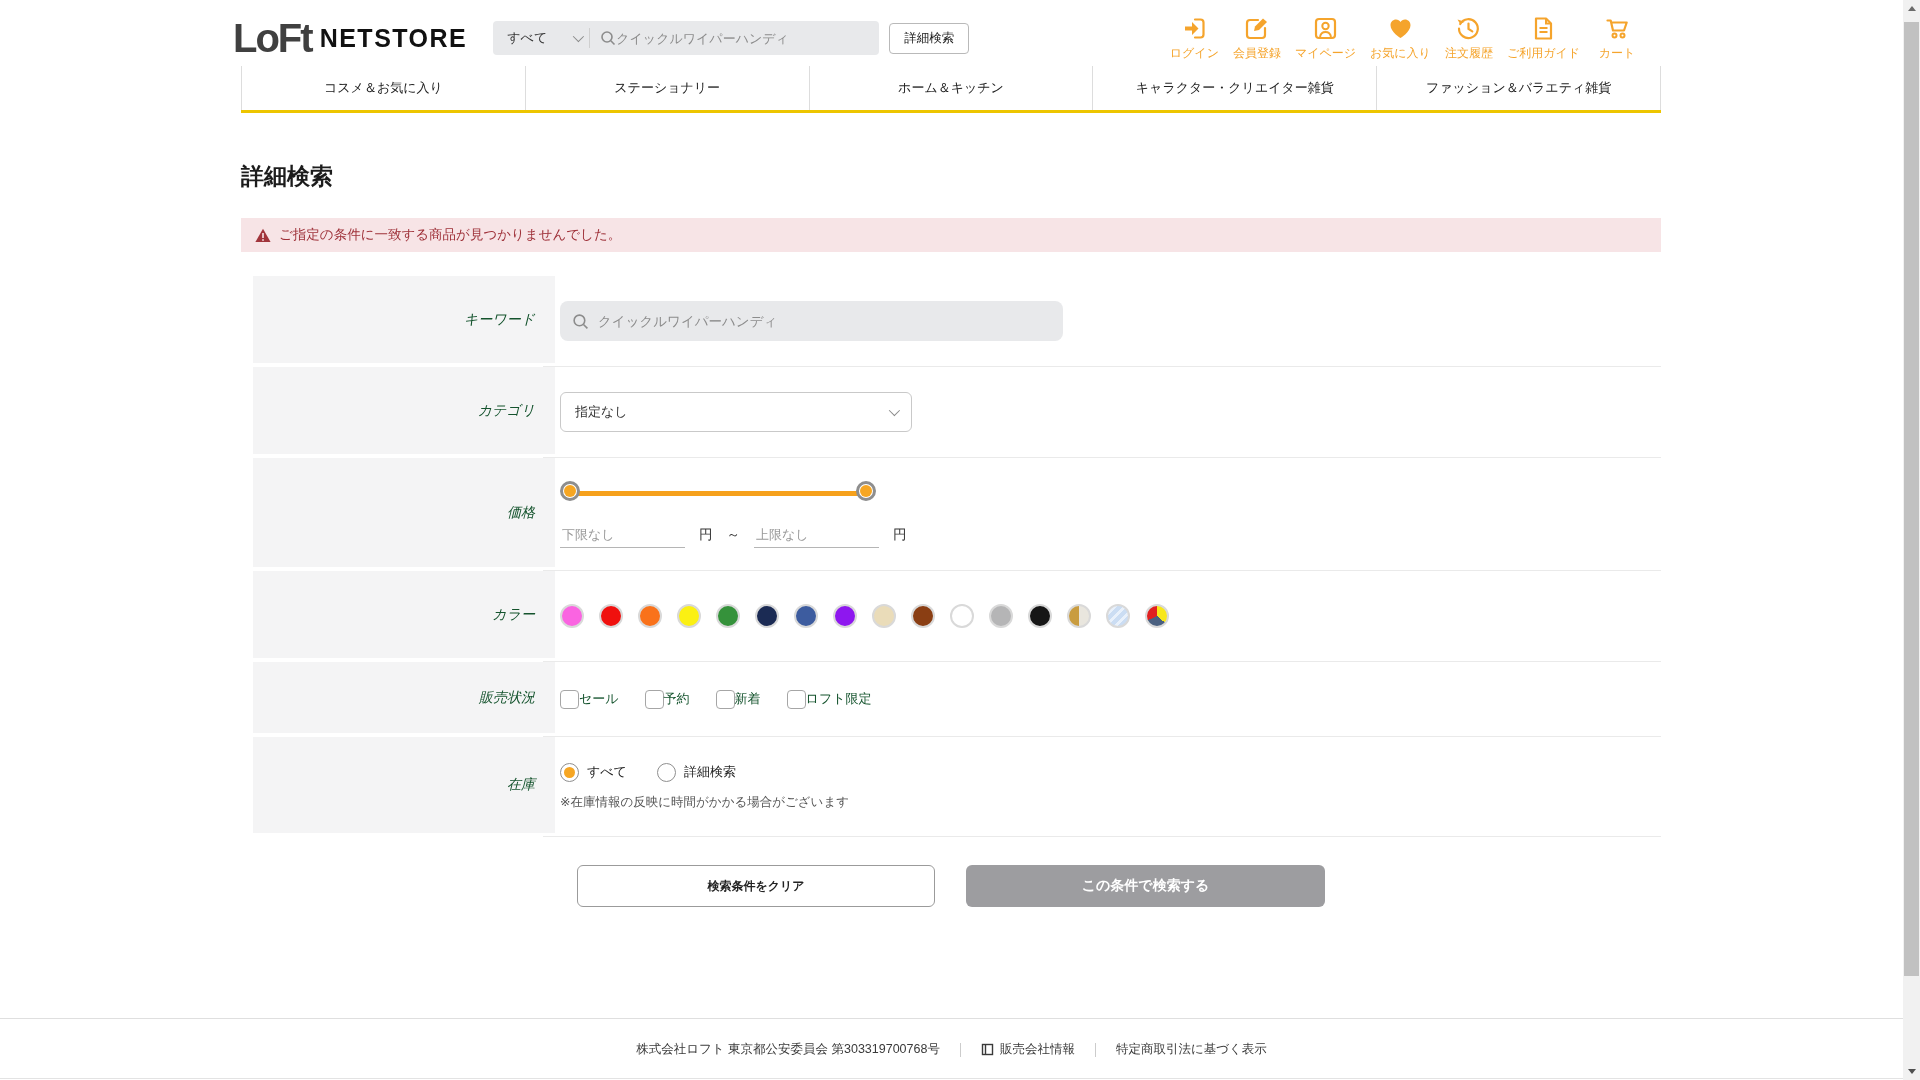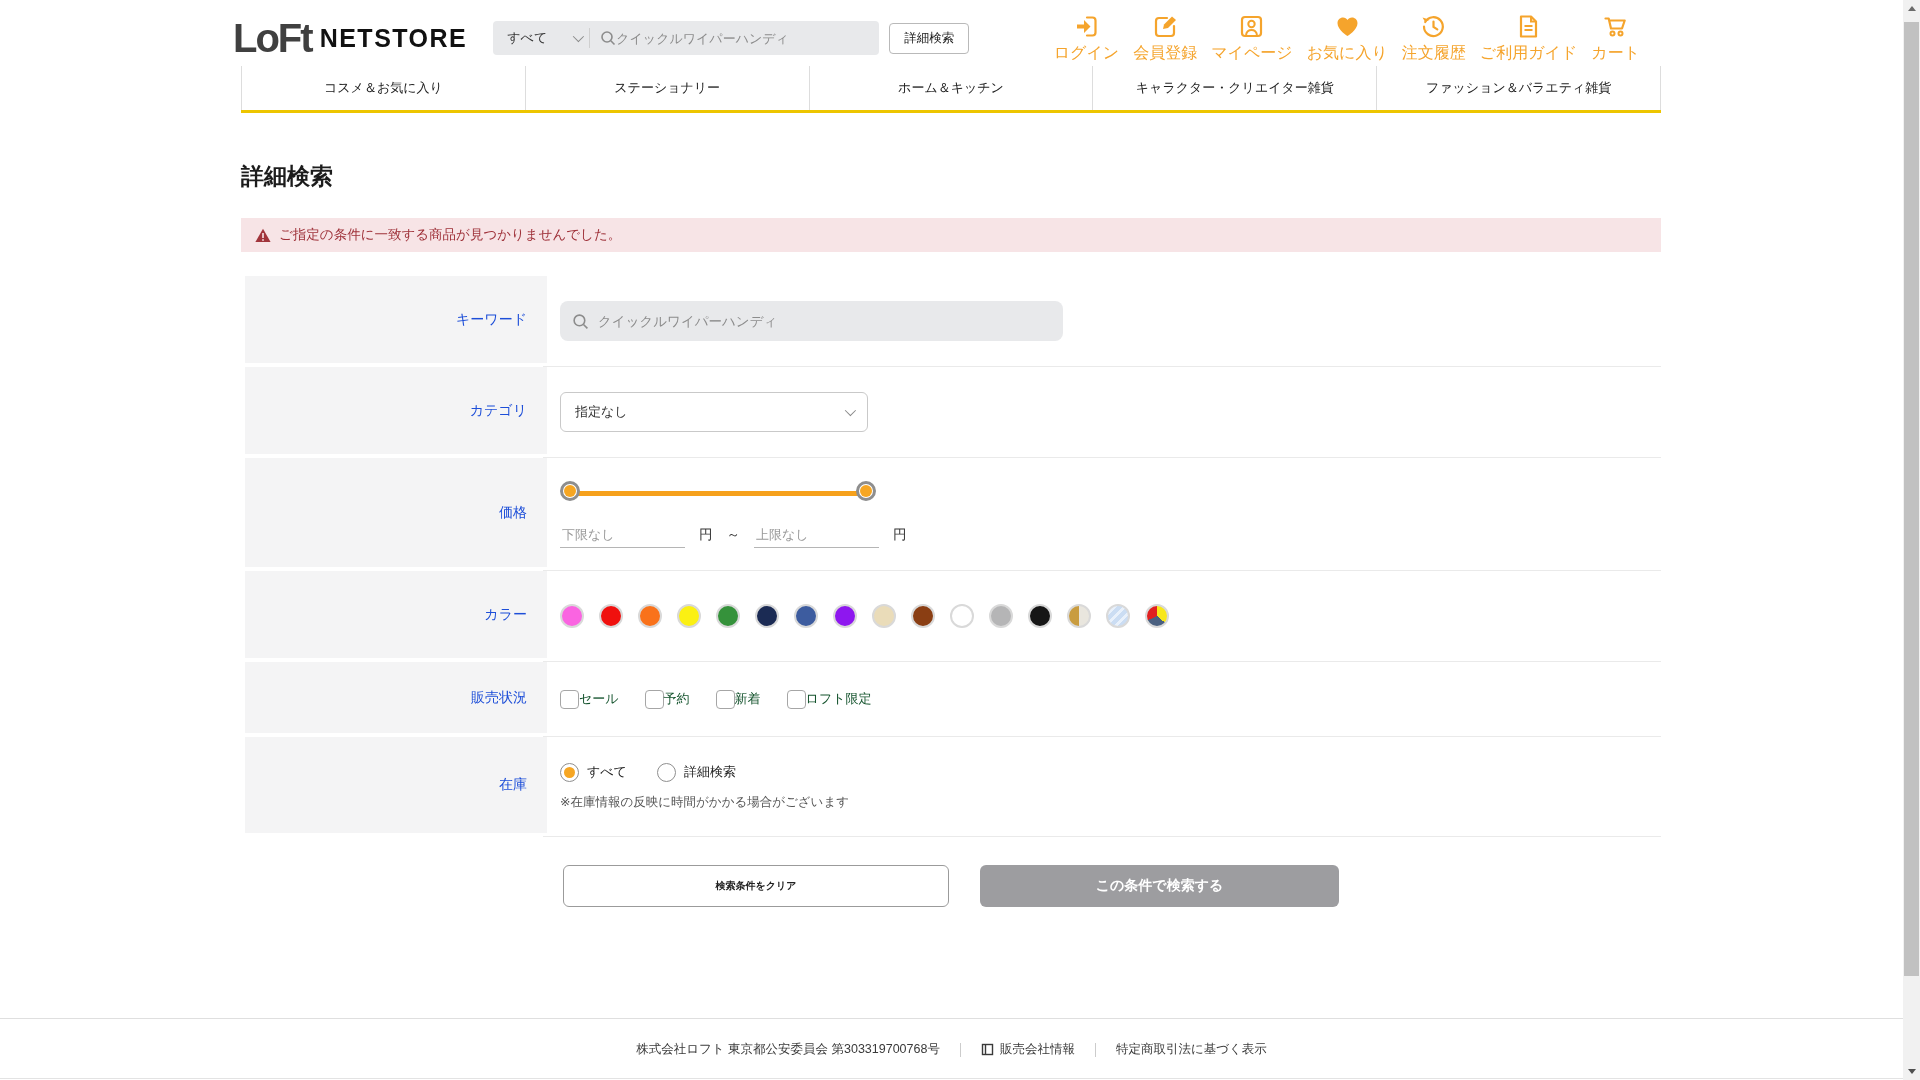--- a/index.html
+++ b/index.html
@@ -16,44 +16,44 @@
   .search-box { display:flex; align-items:center; width:386px; height:34px; background:#E8E9EB; border-radius:4px; padding:0 10px; }
   .scope { display:flex; align-items:center; gap:26px; font-size:13px; color:#333; cursor:pointer; padding:0 6px 0 4px; }
   .chev { width:8px; height:8px; border-right:1.6px solid #8a8a8a; border-bottom:1.6px solid #8a8a8a; transform:rotate(45deg) translateY(-2px); }
   .vdiv { width:1px; height:20px; background:#cfcfcf; margin:0 10px 0 2px; }
   .search-box input { flex:1; border:none; background:transparent; outline:none; font-size:13px; color:#444; font-family:inherit; }
   .search-box input::placeholder { color:#8c8c8c; opacity:1; }
   .detail-btn { margin-left:10px; width:80px; height:31px; background:#fff; border:1px solid #b9b9b9; border-radius:4px; font-size:12.5px; color:#222; cursor:pointer; font-family:inherit; }
   .quick { margin-left:auto; display:flex; gap:14px; }
   .qitem { display:flex; flex-direction:column; align-items:center; gap:3px; cursor:pointer; min-width:46px; }
   .qicon { width:27px; height:27px; }
-  .qlabel { font-size:16px; color:#F5A42C; white-space:nowrap; }
+  .qlabel { font-size:12px; color:#F5A42C; white-space:nowrap; }
 
   
   .mainnav { display:flex; margin-left:241px; width:1420px; height:47px; border-bottom:3px solid #EDC500; }
   .nav-item { flex:1; display:flex; align-items:center; justify-content:center; font-size:13px; color:#222; border-left:1px solid #ddd; cursor:pointer; }
   .nav-item:last-child { border-right:1px solid #ddd; }
 
   
   main { width:1420px; margin-left:241px; }
   h1.page-title { margin-top:48px; font-size:23px; font-weight:700; color:#1c1c1c; }
   .alert { margin-top:26px; height:34px; background:#F7E4E6; color:#9E3038; font-size:13.5px; display:flex; align-items:center; gap:8px; padding-left:14px; }
   .alert svg { flex:none; }
 
   .form { margin-top:24px; }
   .row { display:flex; position:relative; }
-  .row-label { width:302px; background:#F4F4F5; height:calc(100% - 4px); position:absolute; left:4px; top:0; display:flex; align-items:center; justify-content:flex-end; padding-right:20px; font-size:14px; color:#1d4ed8; }
+  .row-label { width:302px; background:#F4F4F5; height:calc(100% - 4px); position:absolute; left:12px; top:0; display:flex; align-items:center; justify-content:flex-end; padding-right:20px; font-size:14px; color:#14532d;font-style:italic; }
   .row-content { margin-left:302px; flex:1; border-bottom:1px solid #EAEAEA; padding-left:17px; display:flex; align-items:center; }
   .rh-a { height:91px; } .rh-b { height:113px; } .rh-c { height:75px; } .rh-d { height:100px; }
 
   .kw-input { display:flex; align-items:center; width:503px; height:40px; background:#E8E9EB; border-radius:8px; padding:0 12px; gap:9px; }
   .kw-input input { flex:1; border:none; background:transparent; outline:none; font-size:13.5px; color:#444; font-family:inherit; }
   .kw-input input::placeholder { color:#8c8c8c; opacity:1; }
 
-  .select { display:flex; align-items:center; justify-content:space-between; width:308px; height:40px; border:1px solid #c9c9c9; border-radius:6px; padding:0 14px; font-size:13px; color:#333; cursor:pointer; background:#fff; }
+  .select { display:flex; align-items:center; justify-content:space-between; width:352px; height:40px; border:1px solid #c9c9c9; border-radius:6px; padding:0 14px; font-size:13px; color:#333; cursor:pointer; background:#fff; }
 
   .price-col { flex-direction:column; align-items:flex-start; justify-content:center; }
   .slider { position:relative; width:316px; height:26px; margin:0 0 18px 0; }
   .track { position:absolute; left:10px; right:10px; top:10.5px; height:5px; background:#F6A11C; border-radius:3px; }
   .handle { position:absolute; top:0; width:20px; height:20px; border:3px solid #8E8E8E; background:#fff; border-radius:50%; display:flex; align-items:center; justify-content:center; cursor:pointer; }
   .handle::after { content:""; width:12px; height:12px; border-radius:50%; background:#F6A623; }
   .h-min { left:0; } .h-max { right:0; }
   .price-inputs { display:flex; align-items:flex-end; gap:14px; font-size:13.5px; color:#333; }
   .u-input { width:125px; border:none; border-bottom:1px solid #b5b5b5; background:transparent; outline:none; font-size:13px; padding:2px 2px 5px; color:#333; font-family:inherit; }
   .u-input::placeholder { color:#999; opacity:1; }
@@ -67,21 +67,21 @@
   .cbox { width:19px; height:19px; border:1.5px solid #a6a6a6; border-radius:4px; background:#fff; }
 
   .stock-col { flex-direction:column; align-items:flex-start; justify-content:center; gap:12px; }
   .radio-group { display:flex; gap:30px; }
   .radio-item { display:flex; align-items:center; gap:8px; cursor:pointer; font-size:13px; color:#222; }
   .rdot { width:19px; height:19px; border:1.5px solid #8f8f8f; border-radius:50%; background:#fff; display:flex; align-items:center; justify-content:center; }
   .rdot.on::after { content:""; width:11px; height:11px; border-radius:50%; background:#F6A623; }
   .stock-note { font-size:12.5px; color:#555; }
 
   .actions { margin-top:28px; display:flex; justify-content:center; gap:31px; }
-  .btn-clear { width:386px; height:42px; background:#fff; border:1px solid #9b9b9b; border-radius:6px; font-size:10px; font-weight:700; color:#222; cursor:pointer; font-family:inherit; }
+  .btn-clear { width:358px; height:42px; background:#fff; border:1px solid #9b9b9b; border-radius:6px; font-size:12px; font-weight:700; color:#222; cursor:pointer; font-family:inherit; }
   .btn-search { width:359px; height:42px; background:#9D9DA0; border:none; border-radius:6px; font-size:14px; font-weight:700; color:#fff; cursor:pointer; font-family:inherit; }
 
   
   footer { position:absolute; left:0; bottom:0; width:1903px; height:62px; border-top:1px solid #dfdfdf; display:flex; align-items:center; justify-content:center; gap:20px; font-size:12.5px; color:#3a3a3a; }
   .fsep { width:1px; height:14px; background:#ccc; }
   .flink { display:flex; align-items:center; gap:6px; cursor:pointer; }
   .fbottom { position:absolute; left:0; bottom:1px; width:1903px; height:1px; background:#E3E3E3; }
 
   
   .scrollbar { position:absolute; top:0; right:0; width:17px; height:1080px; background:#F1F1F1; }

